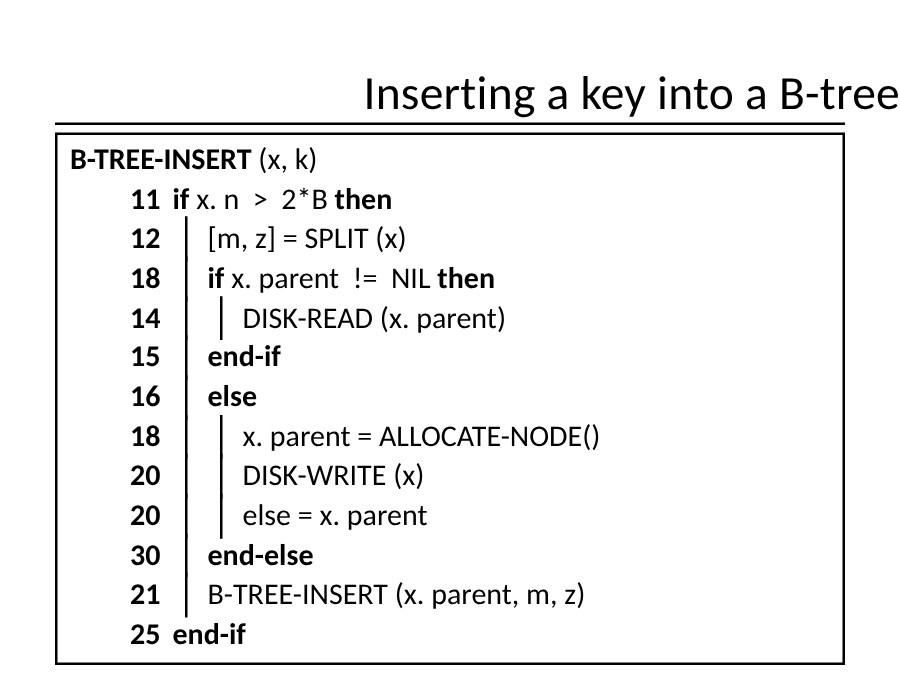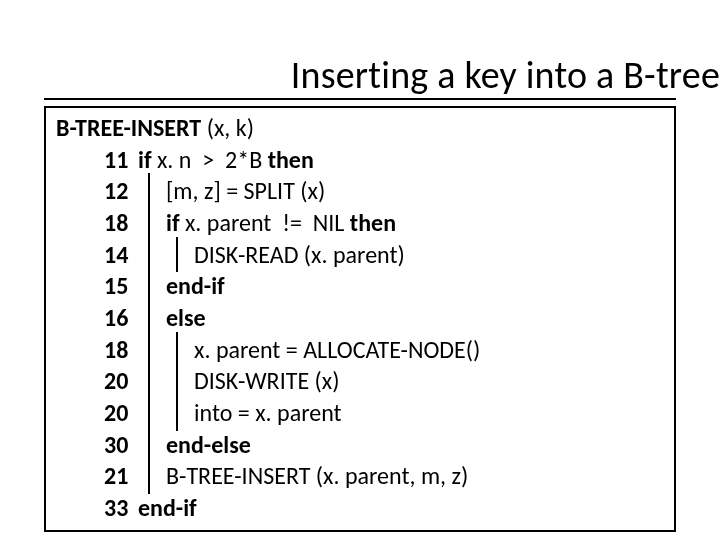--- a/index.html
+++ b/index.html
@@ -121,32 +121,32 @@
         <div class="line">
           <span class="ln">20</span>
           <span class="ind bar"></span>
           <span class="ind bar"></span>
           <span class="code-text"><span>DISK-WRITE (x)</span></span>
         </div>
         <div class="line">
           <span class="ln">20</span>
           <span class="ind bar"></span>
           <span class="ind bar"></span>
-          <span class="code-text"><span>into = x. parent</span></span>
+          <span class="code-text"><span>else = x. parent</span></span>
         </div>
         <div class="line">
           <span class="ln">30</span>
           <span class="ind bar"></span>
           <span class="code-text"><span class="b">end-else</span></span>
         </div>
         <div class="line">
           <span class="ln">21</span>
           <span class="ind bar"></span>
           <span class="code-text"><span>B-TREE-INSERT (x. parent, m, z)</span></span>
         </div>
         <div class="line">
-          <span class="ln">33</span>
+          <span class="ln">25</span>
           <span class="code-text"><span class="b">end-if</span></span>
         </div>
       </div>
   </div>
 
 </div>
 
 </body></html>

